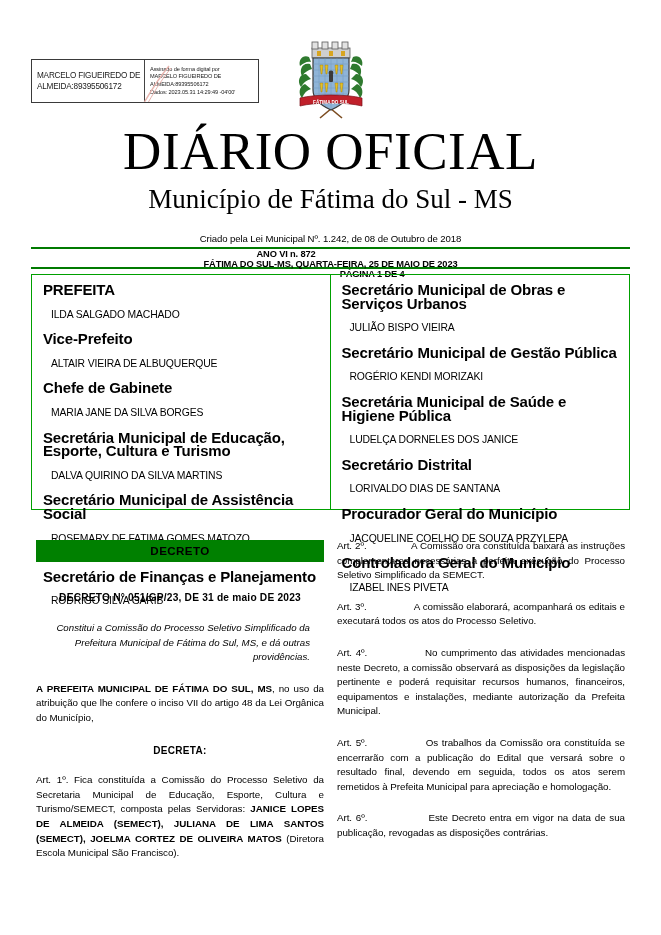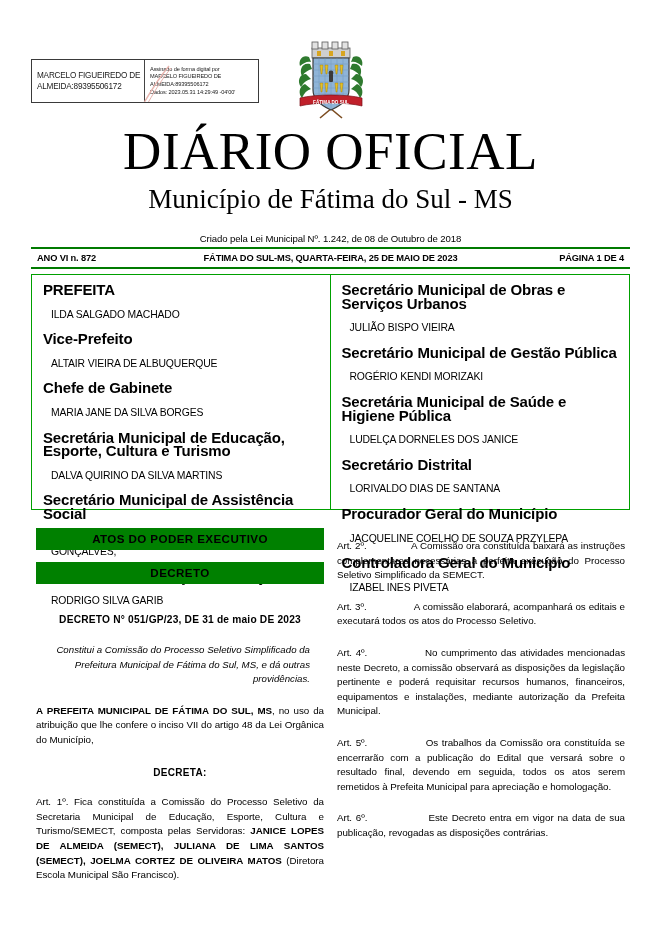--- a/index.html
+++ b/index.html
@@ -121,20 +121,21 @@
     width: 599px;
     height: 22px;
     border-top: 2px solid #007a00;
     border-bottom: 2px solid #007a00;
     box-sizing: border-box;
     display: flex;
     align-items: center;
     font-size: 9.3px;
     font-weight: bold;
     letter-spacing: -0.15px;
+    flex-direction: column;
   }
   .info-left   { width: 160px; padding-left: 6px; box-sizing: border-box; text-align: left; }
   .info-center { flex: 1; text-align: center; }
   .info-right  { width: 160px; padding-right: 6px; box-sizing: border-box; text-align: right; }
 
   
   .officials {
     position: absolute;
     left: 31px;
     top: 274px;
@@ -360,21 +361,20 @@
         <p class="role">Secretário Distrital</p>
         <p class="person">LORIVALDO DIAS DE SANTANA</p>
         <p class="role">Procurador Geral do Município</p>
         <p class="person">JACQUELINE COELHO DE SOUZA PRZYLEPA</p>
         <p class="role">Controladora Geral do Município</p>
         <p class="person">IZABEL INES PIVETA</p>
       </div>
   </div>
 
   <div class="col-left">
-    <div class="green-band">ATOS DO PODER EXECUTIVO</div>
     <div class="band-gap"></div>
     <div class="green-band">DECRETO</div>
 
     <p class="decree-title">DECRETO N° 051/GP/23, DE 31 de maio DE 2023</p>
     <p class="decree-ementa">Constitui a Comissão do Processo Seletivo Simplificado da Prefeitura Municipal de Fátima do Sul, MS, e dá outras providências.</p>
 
     <p class="body-p"><b class="inline">A PREFEITA MUNICIPAL DE FÁTIMA DO SUL, MS</b><span>, no uso da atribuição que lhe confere o inciso VII do artigo 48 da Lei Orgânica do Município,</span></p>
 
     <p class="decreta">DECRETA:</p>
 

